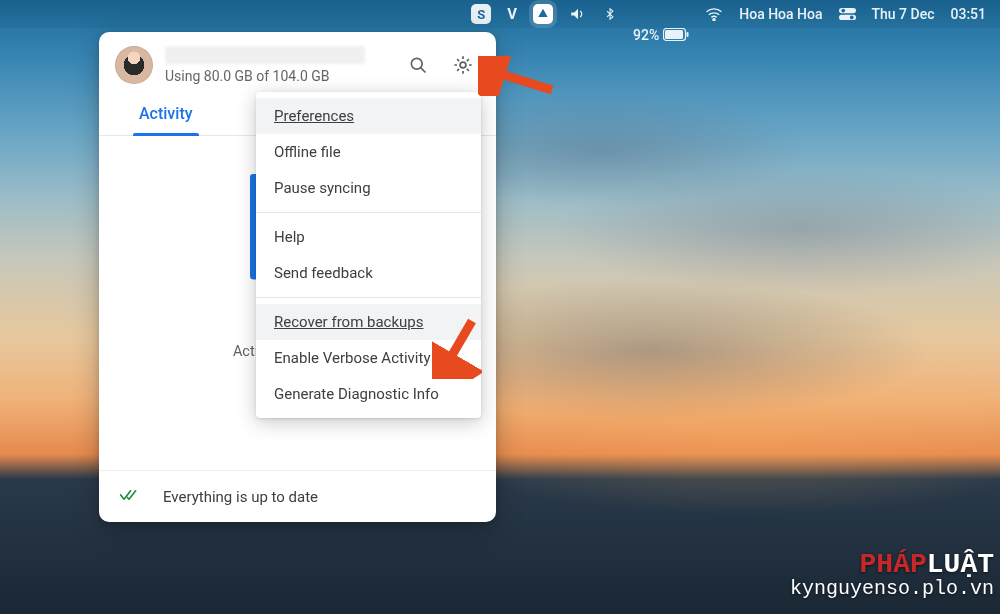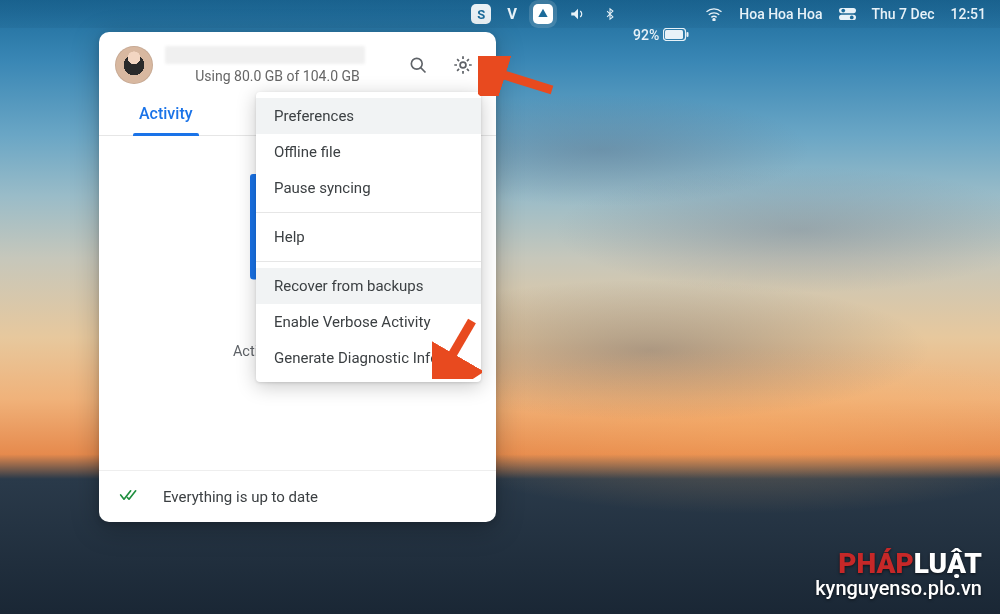--- a/index.html
+++ b/index.html
@@ -84,21 +84,21 @@
     width: 38px; height: 38px; border-radius: 50%;
     background:
       radial-gradient(circle at 50% 30%, #f3d6c2 0%, #f3d6c2 20%, transparent 21%),
       radial-gradient(circle at 50% 50%, #2a2a2a 0%, #2a2a2a 40%, transparent 41%),
       #d8b8a0;
     flex-shrink: 0;
     border: 1px solid rgba(0,0,0,0.08);
   }
   .user-block {
     flex: 1;
-    display: flex; flex-direction: column; gap: 4px; text-align: center;
+    display: flex; flex-direction: column; gap: 4px;
   }
   .user-name-bar {
     height: 18px; width: 200px;
     background: #f0f0f0;
     border-radius: 2px;
     filter: blur(1.5px);
   }
   .usage {
     color: #666; font-size: 14px;
   }
@@ -192,40 +192,41 @@
     border-radius: 4px;
     box-shadow: 0 4px 20px rgba(0,0,0,0.22), 0 1px 3px rgba(0,0,0,0.12);
     padding: 6px 0;
     font-size: 15px;
     color: #3c4043;
   }
   .menu-item {
     padding: 9px 18px;
     cursor: pointer;
   }
-  .menu-item.hover { background: #f1f3f4; }
+  .menu-item.hover { background: #f1f3f4; text-decoration: underline; }
   .menu-sep {
     height: 1px;
     background: #e6e6e6;
     margin: 6px 0;
   }
 
   
   .arrow {
     position: absolute;
     pointer-events: none;
   }
 
   
   .wm {
     position: absolute;
-    right: 18px; bottom: 14px;
+    right: 6px; bottom: 14px;
     text-align: right;
     color: #fff;
     text-shadow: 0 1px 3px rgba(0,0,0,0.6);
+    font-family: Liberation Mono, monospace;
   }
   .wm-logo {
     font-size: 28px;
     font-weight: 900;
     letter-spacing: 0px;
     color: #fff;
     line-height: 0.9;
     position: relative;
   }
   .wm-logo .red { color: #c62828; }
@@ -281,21 +282,21 @@
   <span>Hoa Hoa Hoa</span>
   <span class="mb-icon">
     <svg width="17" height="14" viewBox="0 0 20 14" fill="currentColor">
         <rect x="0" y="0" width="20" height="6" rx="3"></rect>
         <rect x="0" y="8" width="20" height="6" rx="3"></rect>
         <circle cx="5" cy="3" r="2.2" fill="#1c6b9a"></circle>
         <circle cx="15" cy="11" r="2.2" fill="#1c6b9a"></circle>
       </svg>
   </span>
   <span>Thu 7 Dec</span>
-  <span>12:51</span>
+  <span>03:51</span>
 </div>
 
 <div class="panel">
   <div class="header">
     <div class="avatar"></div>
     <div class="user-block">
       <div class="user-name-bar"></div>
       <div class="usage">Using 80.0 GB of 104.0 GB</div>
     </div>
     <div class="hdr-icon">
@@ -341,20 +342,21 @@
     <span class="footer-text">Everything is up to date</span>
   </div>
 </div>
 
 <div class="menu">
   <div class="menu-item hover">Preferences</div>
   <div class="menu-item">Offline file</div>
   <div class="menu-item">Pause syncing</div>
   <div class="menu-sep"></div>
   <div class="menu-item">Help</div>
+  <div class="menu-item">Send feedback</div>
   <div class="menu-sep"></div>
   <div class="menu-item hover">Recover from backups</div>
   <div class="menu-item">Enable Verbose Activity</div>
   <div class="menu-item">Generate Diagnostic Info</div>
 </div>
 
 <svg class="arrow" style="top:56px; left:478px;" width="80" height="40" viewBox="0 0 80 40">
   <defs>
       <marker id="ah1" markerWidth="8" markerHeight="8" refX="2" refY="4" orient="auto">
         <path d="M0 0 L8 4 L0 8 Z" fill="#e84a1f"></path>

